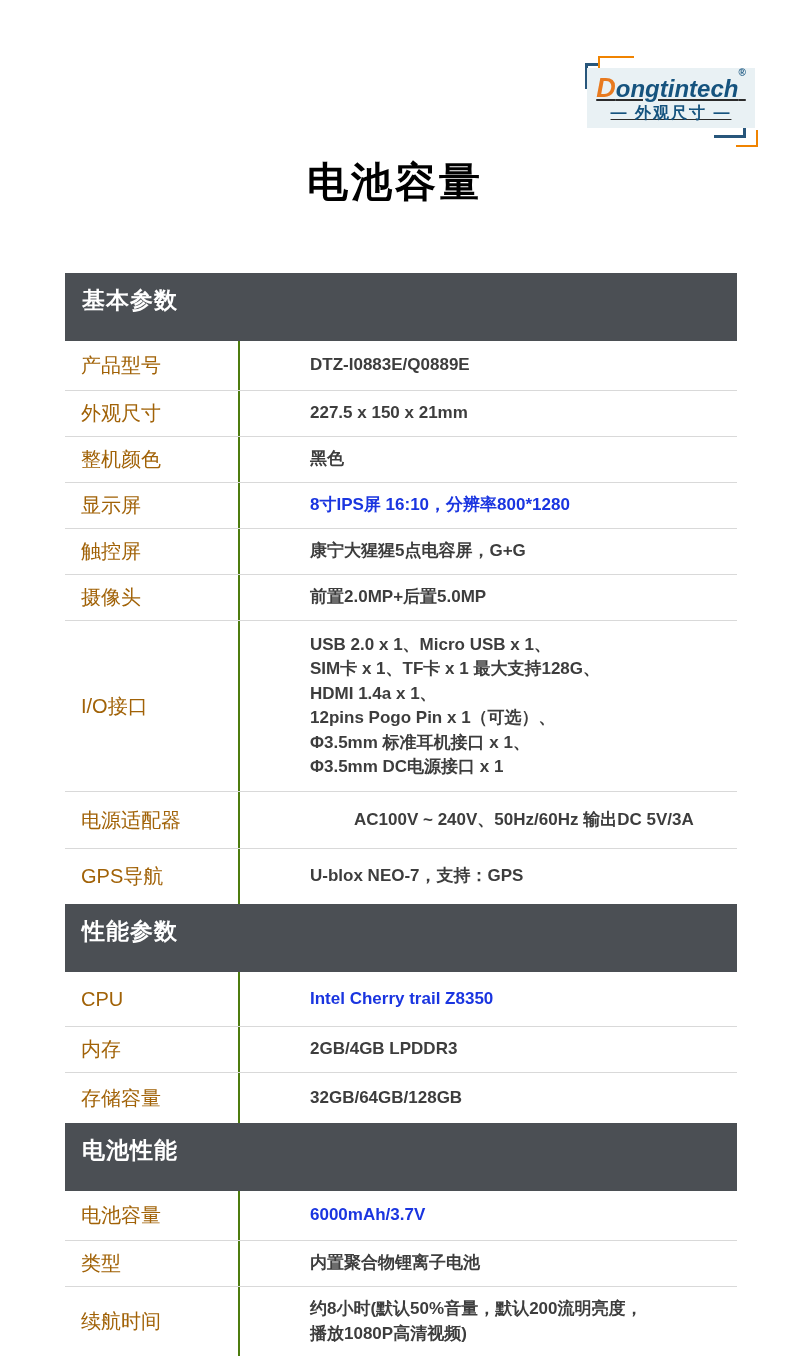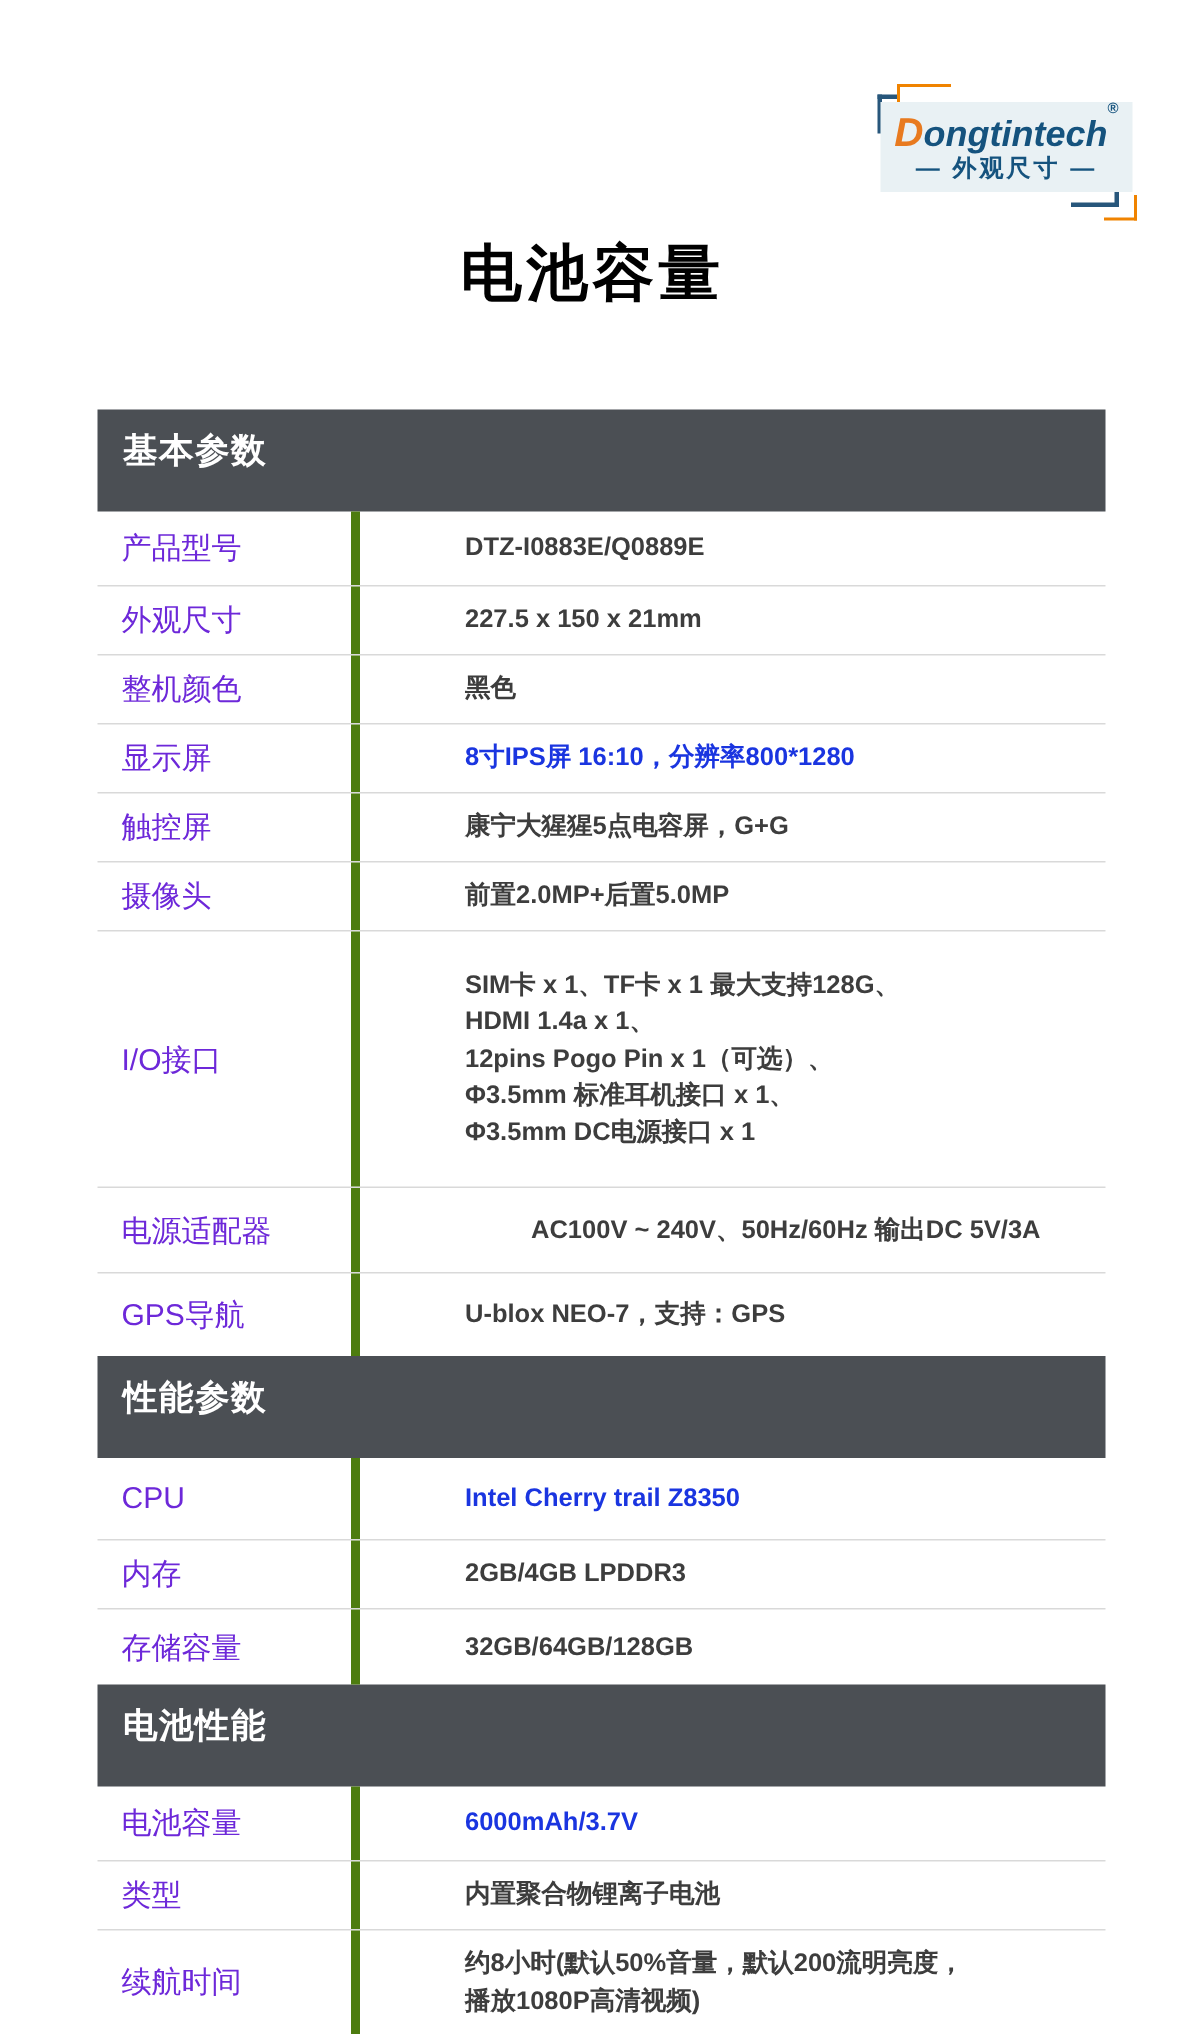--- a/index.html
+++ b/index.html
@@ -19,20 +19,21 @@
     top: 68px;
     left: 587px;
     width: 168px;
     height: 60px;
     background: #e9f1f4;
     display: flex;
     flex-direction: column;
     align-items: center;
     justify-content: center;
     z-index: 2;
+    text-decoration: underline;
   }
   .brand-line {
     font-size: 24px;
     font-weight: bold;
     font-style: italic;
     color: #15537e;
     line-height: 1.05;
     letter-spacing: 0px;
     white-space: nowrap;
   }
@@ -96,26 +97,26 @@
   }
   .spec-row.h50 { min-height: 50px; }
   .spec-row.h55 { min-height: 55px; }
   .spec-row.h57 { min-height: 57px; gap: 44px; }
   .spec-row.h60 { min-height: 60px; }
   .spec-row.io-row { min-height: 171px; }
   .spec-row.last { border-bottom: none; }
   .row-label {
     width: 175px;
     flex: 0 0 175px;
-    border-right: 6px solid #4d7c0f;
+    border-right: 2px solid #4d7c0f;
     display: flex;
     align-items: center;
     padding-left: 16px;
     font-size: 20px;
-    color: #6d28d9;
+    color: #a16207;
   }
   .row-value {
     flex: 1;
     display: flex;
     flex-direction: column;
     justify-content: center;
     padding: 10px 8px 10px 70px;
     font-size: 17px;
     color: #3d3d3d;
     line-height: 24.5px;
@@ -168,20 +169,21 @@
   </div>
 
   <div class="spec-row">
     <div class="row-label">摄像头</div>
     <div class="row-value">前置2.0MP+后置5.0MP</div>
   </div>
 
   <div class="spec-row io-row">
     <div class="row-label">I/O接口</div>
     <div class="row-value">
+      <div>USB 2.0 x 1、Micro USB x 1、</div>
       <div>SIM卡 x 1、TF卡 x 1 最大支持128G、</div>
       <div>HDMI 1.4a x 1、</div>
       <div>12pins Pogo Pin x 1（可选）、</div>
       <div>Φ3.5mm 标准耳机接口 x 1、</div>
       <div>Φ3.5mm DC电源接口 x 1</div>
     </div>
   </div>
 
   <div class="spec-row h57">
     <div class="row-label">电源适配器</div>

